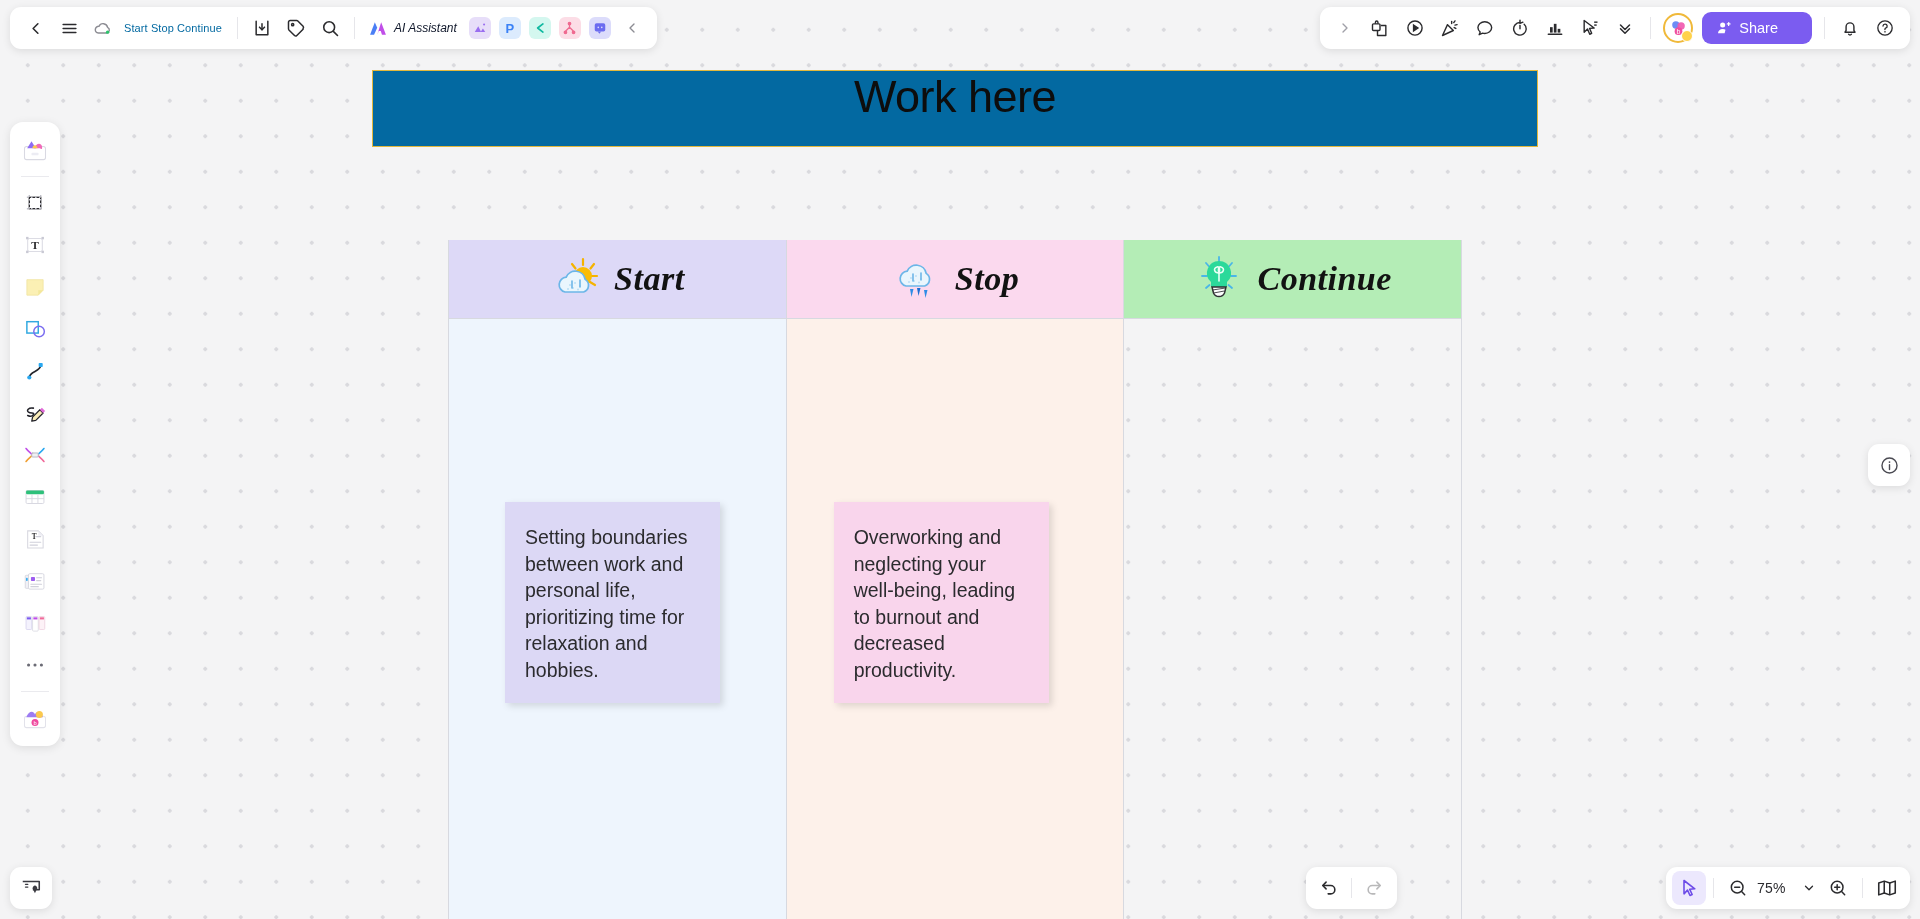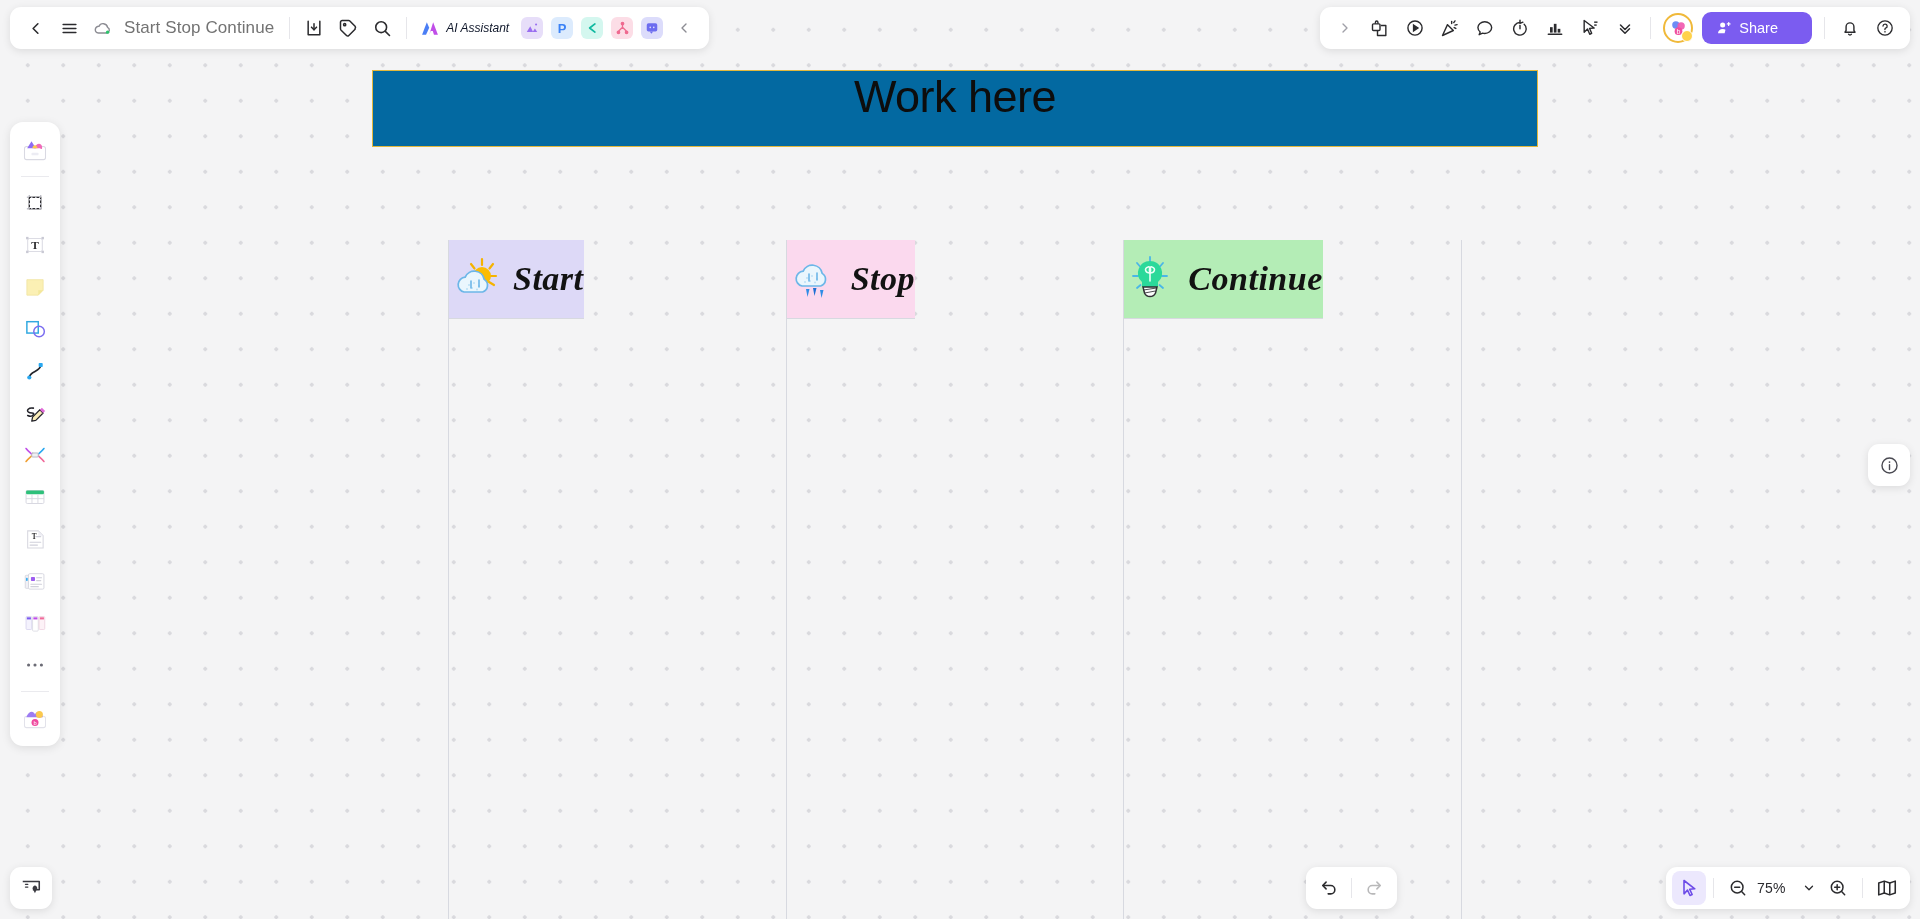--- a/index.html
+++ b/index.html
@@ -27,21 +27,21 @@
     box-shadow: 0 2px 9px rgba(0,0,0,.10);
     padding: 0 8px; z-index: 40;
   }
   .tb-btn {
     width: 34px; height: 34px; border-radius: 8px;
     display: flex; align-items: center; justify-content: center;
     cursor: pointer; flex: none;
   }
   .tb-sep { width: 1px; height: 22px; background: #e6e6ea; margin: 0 7px; flex: none; }
   #board-title {
-    font-size: 17px; color: #737373; white-space: nowrap;
+    font-size: 11px; color: #0369a1; white-space: nowrap;
     padding: 0 8px 0 4px; cursor: pointer; letter-spacing: .1px;
   }
   #ai-assistant {
     display: flex; align-items: center; gap: 6px;
     padding: 0 8px 0 6px; cursor: pointer; height: 34px; border-radius: 8px;
   }
   #ai-label { font-size: 12px; color: #0f172a; white-space: nowrap; font-weight: 500; font-style: italic; }
   .app-icon {
     width: 22px; height: 22px; border-radius: 6px; flex: none;
     display: flex; align-items: center; justify-content: center;
@@ -142,21 +142,21 @@
     font-family: "Liberation Sans", sans-serif;
     letter-spacing: -.5px;
   }
 
   #grid-wrap {
     position: absolute; left: 448px; top: 240px;
     width: 1014px; height: 679px; z-index: 4;
     display: flex;
   }
   .col {
-    flex: 1; display: flex; 
+    flex: 1; display: flex; flex-direction: column;
     border-right: 1px solid #d7d9e0;
   }
   .col:first-child { border-left: 1px solid #d7d9e0; }
   .col-head {
     height: 79px; flex: none;
     display: flex; align-items: center; justify-content: center; gap: 12px;
     border-bottom: 1px solid #d7d9e0;
   }
   .col-head-icon {
     width: 52px; height: 52px; flex: none;
@@ -215,20 +215,23 @@
               <circle cx="27" cy="35.5" r="1"></circle>
               <circle cx="17" cy="35" r="1"></circle>
           </g>
           <g stroke="#6cb6e8" stroke-width="1.6" stroke-linecap="round">
             <line x1="21" y1="27" x2="21" y2="34"></line>
               <line x1="29" y1="26" x2="29" y2="33"></line>
           </g>
         </svg>
       </span>
       <span class="col-head-label">Start</span>
+    </div>
+    <div class="col-body" style="background:#eef5fd">
+      <div class="note n1">Setting boundaries between work and personal life, prioritizing time for relaxation and hobbies.</div>
     </div>
   </div>
 
   <div class="col">
     <div class="col-head" style="background:#fbd9ee">
       <span class="col-head-icon">
         <svg width="50" height="50" viewBox="0 0 50 50">
           <path d="M14 32 a7.5 7.5 0 0 1 1.2-14.8 a10 10 0 0 1 19 2.2 a7 7 0 0 1 -1.5 12.6 z" fill="#eaf6fd" stroke="#6cb6e8" stroke-width="1.7"></path>
           <g fill="#bcdff5">
             <circle cx="19" cy="24" r="1"></circle>
@@ -242,20 +245,23 @@
             <line x1="21" y1="20" x2="21" y2="27"></line>
               <line x1="29" y1="19" x2="29" y2="26"></line>
           </g>
           <path d="M18 35 l3.5 0 l-2 8 z" fill="#2e8ce6"></path>
           <path d="M25 34 l3.5 0 l-2 8 z" fill="#1e6fd4"></path>
           <path d="M32 36 l3.5 0 l-2 8 z" fill="#2e8ce6"></path>
         </svg>
       </span>
       <span class="col-head-label">Stop</span>
     </div>
+    <div class="col-body" style="background:#fdf1ea">
+      <div class="note n2">Overworking and neglecting your well-being, leading to burnout and decreased productivity.</div>
+    </div>
   </div>
 
   <div class="col">
     <div class="col-head" style="background:#b4edb6">
       <span class="col-head-icon">
         <svg width="50" height="50" viewBox="0 0 50 50">
           <g stroke="#49b6e8" stroke-width="1.8" stroke-linecap="round">
             <line x1="25" y1="3" x2="25" y2="8"></line>
             <line x1="12" y1="9" x2="15.5" y2="13"></line>
             <line x1="38" y1="9" x2="34.5" y2="13"></line>

